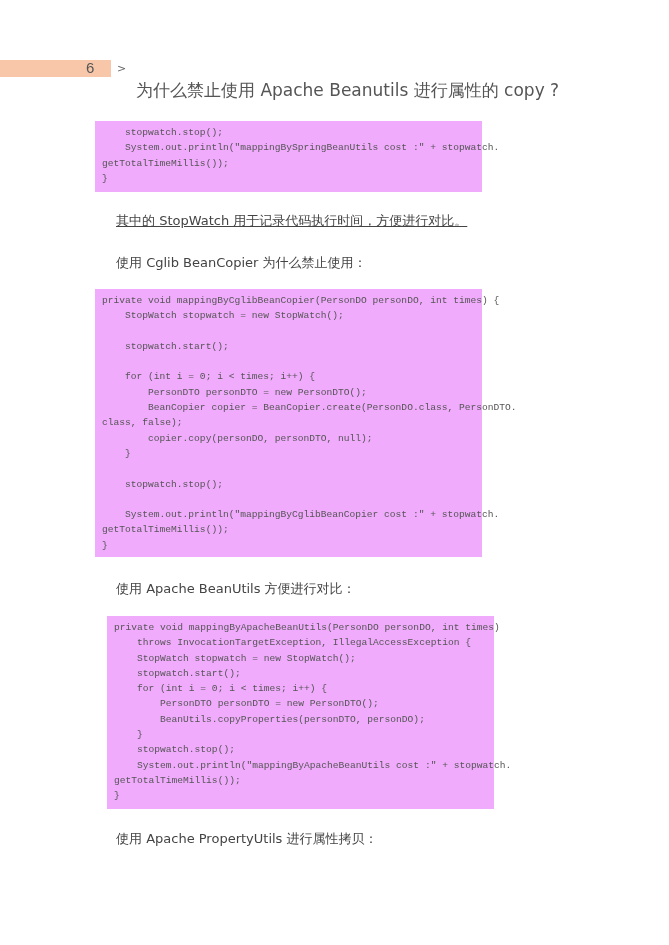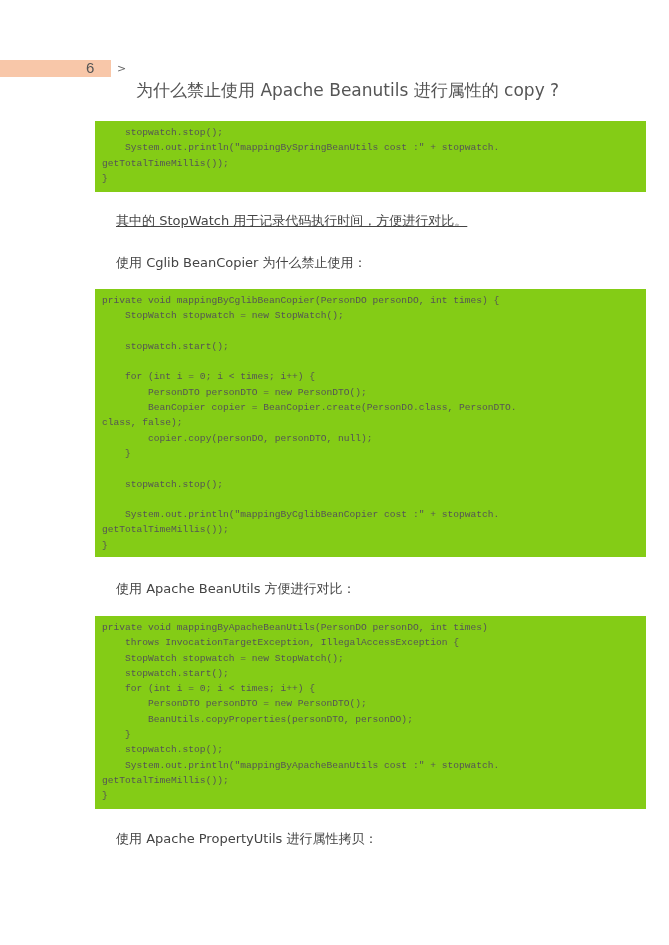--- a/index.html
+++ b/index.html
@@ -15,21 +15,21 @@
       position: absolute; left: 86px; top: 59px; font-size: 15px; color: #555;
       font-family: "Liberation Sans", sans-serif; font-weight: 300; line-height: 18px;
     }
     .breadcrumb-sep {
       position: absolute; left: 117px; top: 62px; font-size: 11px; color: #666; line-height: 14px;
     }
     .chapter-title {
       position: absolute; left: 136px; top: 62px; font-size: 17px; color: #555; line-height: 14px; margin-top: 21px;
     }
     .code-block {
-      position: absolute; left: 95px; width: 551px; background: #84cc16;
+      position: absolute; left: 95px; width: 387px; background: #f0abfc;
       box-sizing: border-box; padding: 4px 0 0 7px;
     }
     .code-block pre {
       margin: 0; font-family: "Liberation Mono", "DejaVu Sans Mono", monospace;
       font-size: 9.6px; line-height: 15.3px; color: #555; white-space: pre;
     }
     .para {
       position: absolute; left: 116px; font-size: 13px; color: #444; line-height: 18px;
     }
   </style>
@@ -66,21 +66,21 @@
 
     stopwatch.stop();
 
     System.out.println("mappingByCglibBeanCopier cost :" + stopwatch.
 getTotalTimeMillis());
 }</pre>
 </div>
 
 <div class="para" style="top:580px;">使用 Apache BeanUtils 方便进行对比：</div>
 
-<div class="code-block" style="top:616px;height:193px;">
+<div class="code-block" style="top:616px;height:193px;margin-left:12px;">
   <pre>private void mappingByApacheBeanUtils(PersonDO personDO, int times)
     throws InvocationTargetException, IllegalAccessException {
     StopWatch stopwatch = new StopWatch();
     stopwatch.start();
     for (int i = 0; i &lt; times; i++) {
         PersonDTO personDTO = new PersonDTO();
         BeanUtils.copyProperties(personDTO, personDO);
     }
     stopwatch.stop();
     System.out.println("mappingByApacheBeanUtils cost :" + stopwatch.

